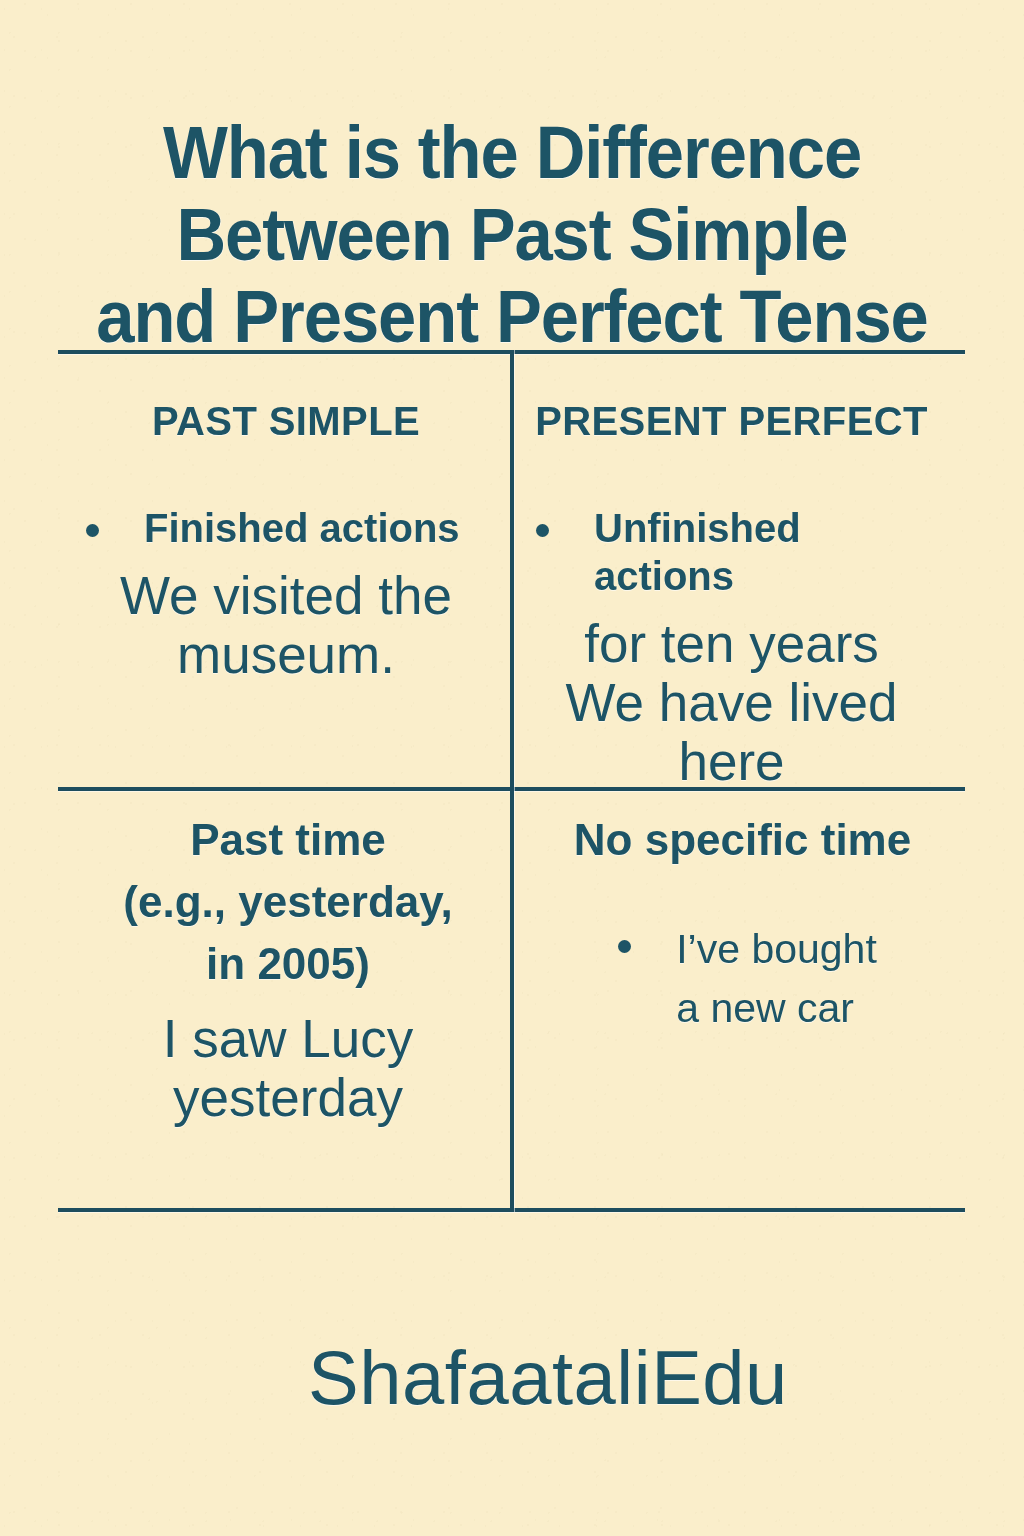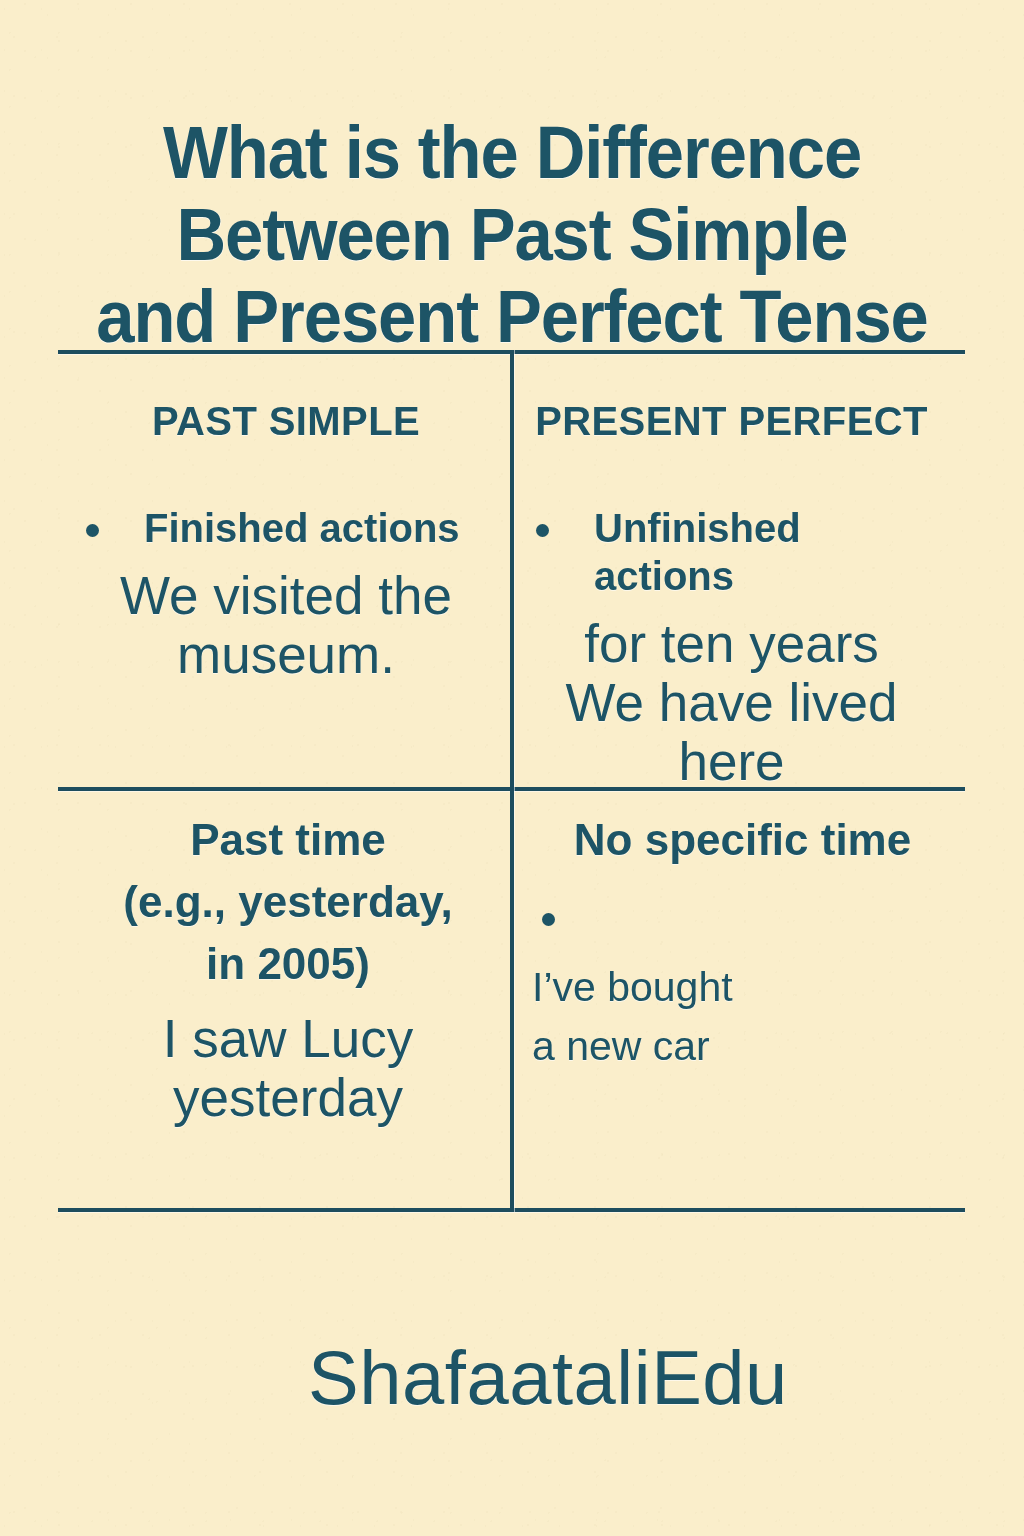--- a/index.html
+++ b/index.html
@@ -109,22 +109,21 @@
     align-items: flex-start;
     justify-content: flex-start;
     font-weight: 700;
     font-size: 40px;
     line-height: 48px;
     margin-top: 60px;
     gap: 32px;
   }
   .bullet-line.indent-r2 {
     justify-content: center;
-    margin-top: 22px;
-    flex-direction: column;
+    margin-top: 49px;
   }
   .dot {
     width: 13px;
     height: 13px;
     border-radius: 50%;
     background: #1d5466;
     flex: 0 0 auto;
     margin: 20px 13px 0 10px;
   }
   .bullet-text { flex: 0 1 auto; }

